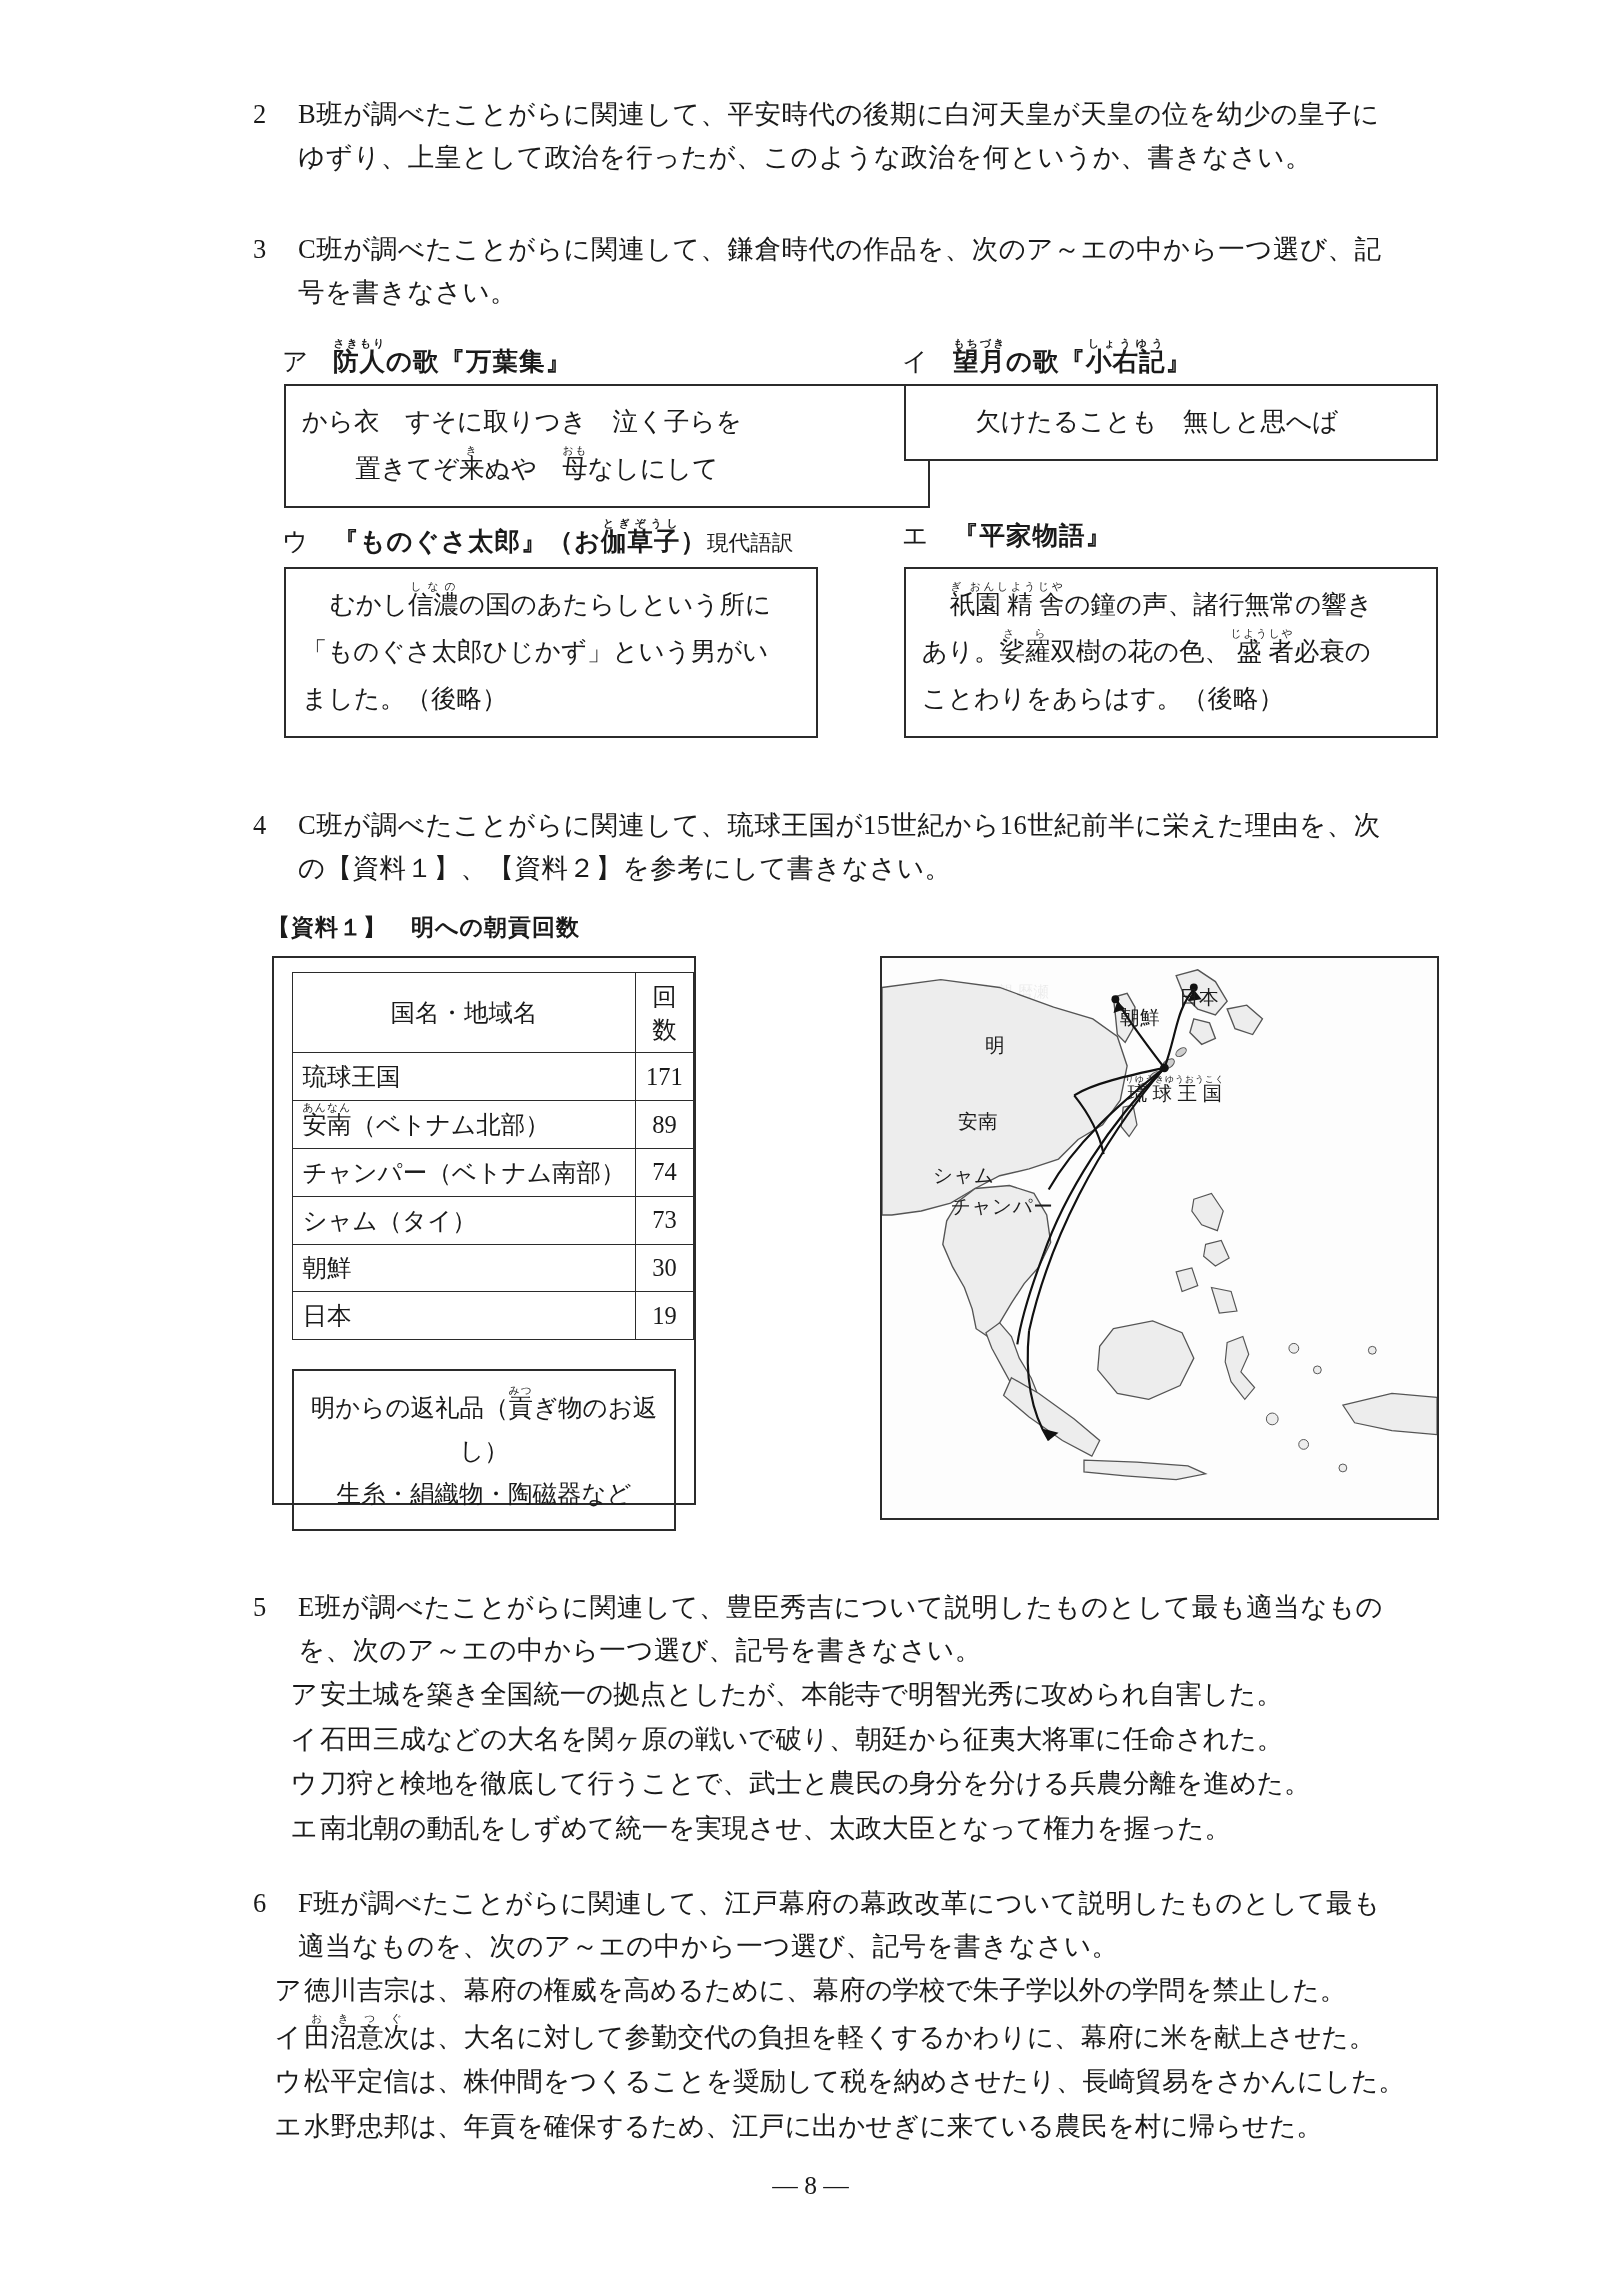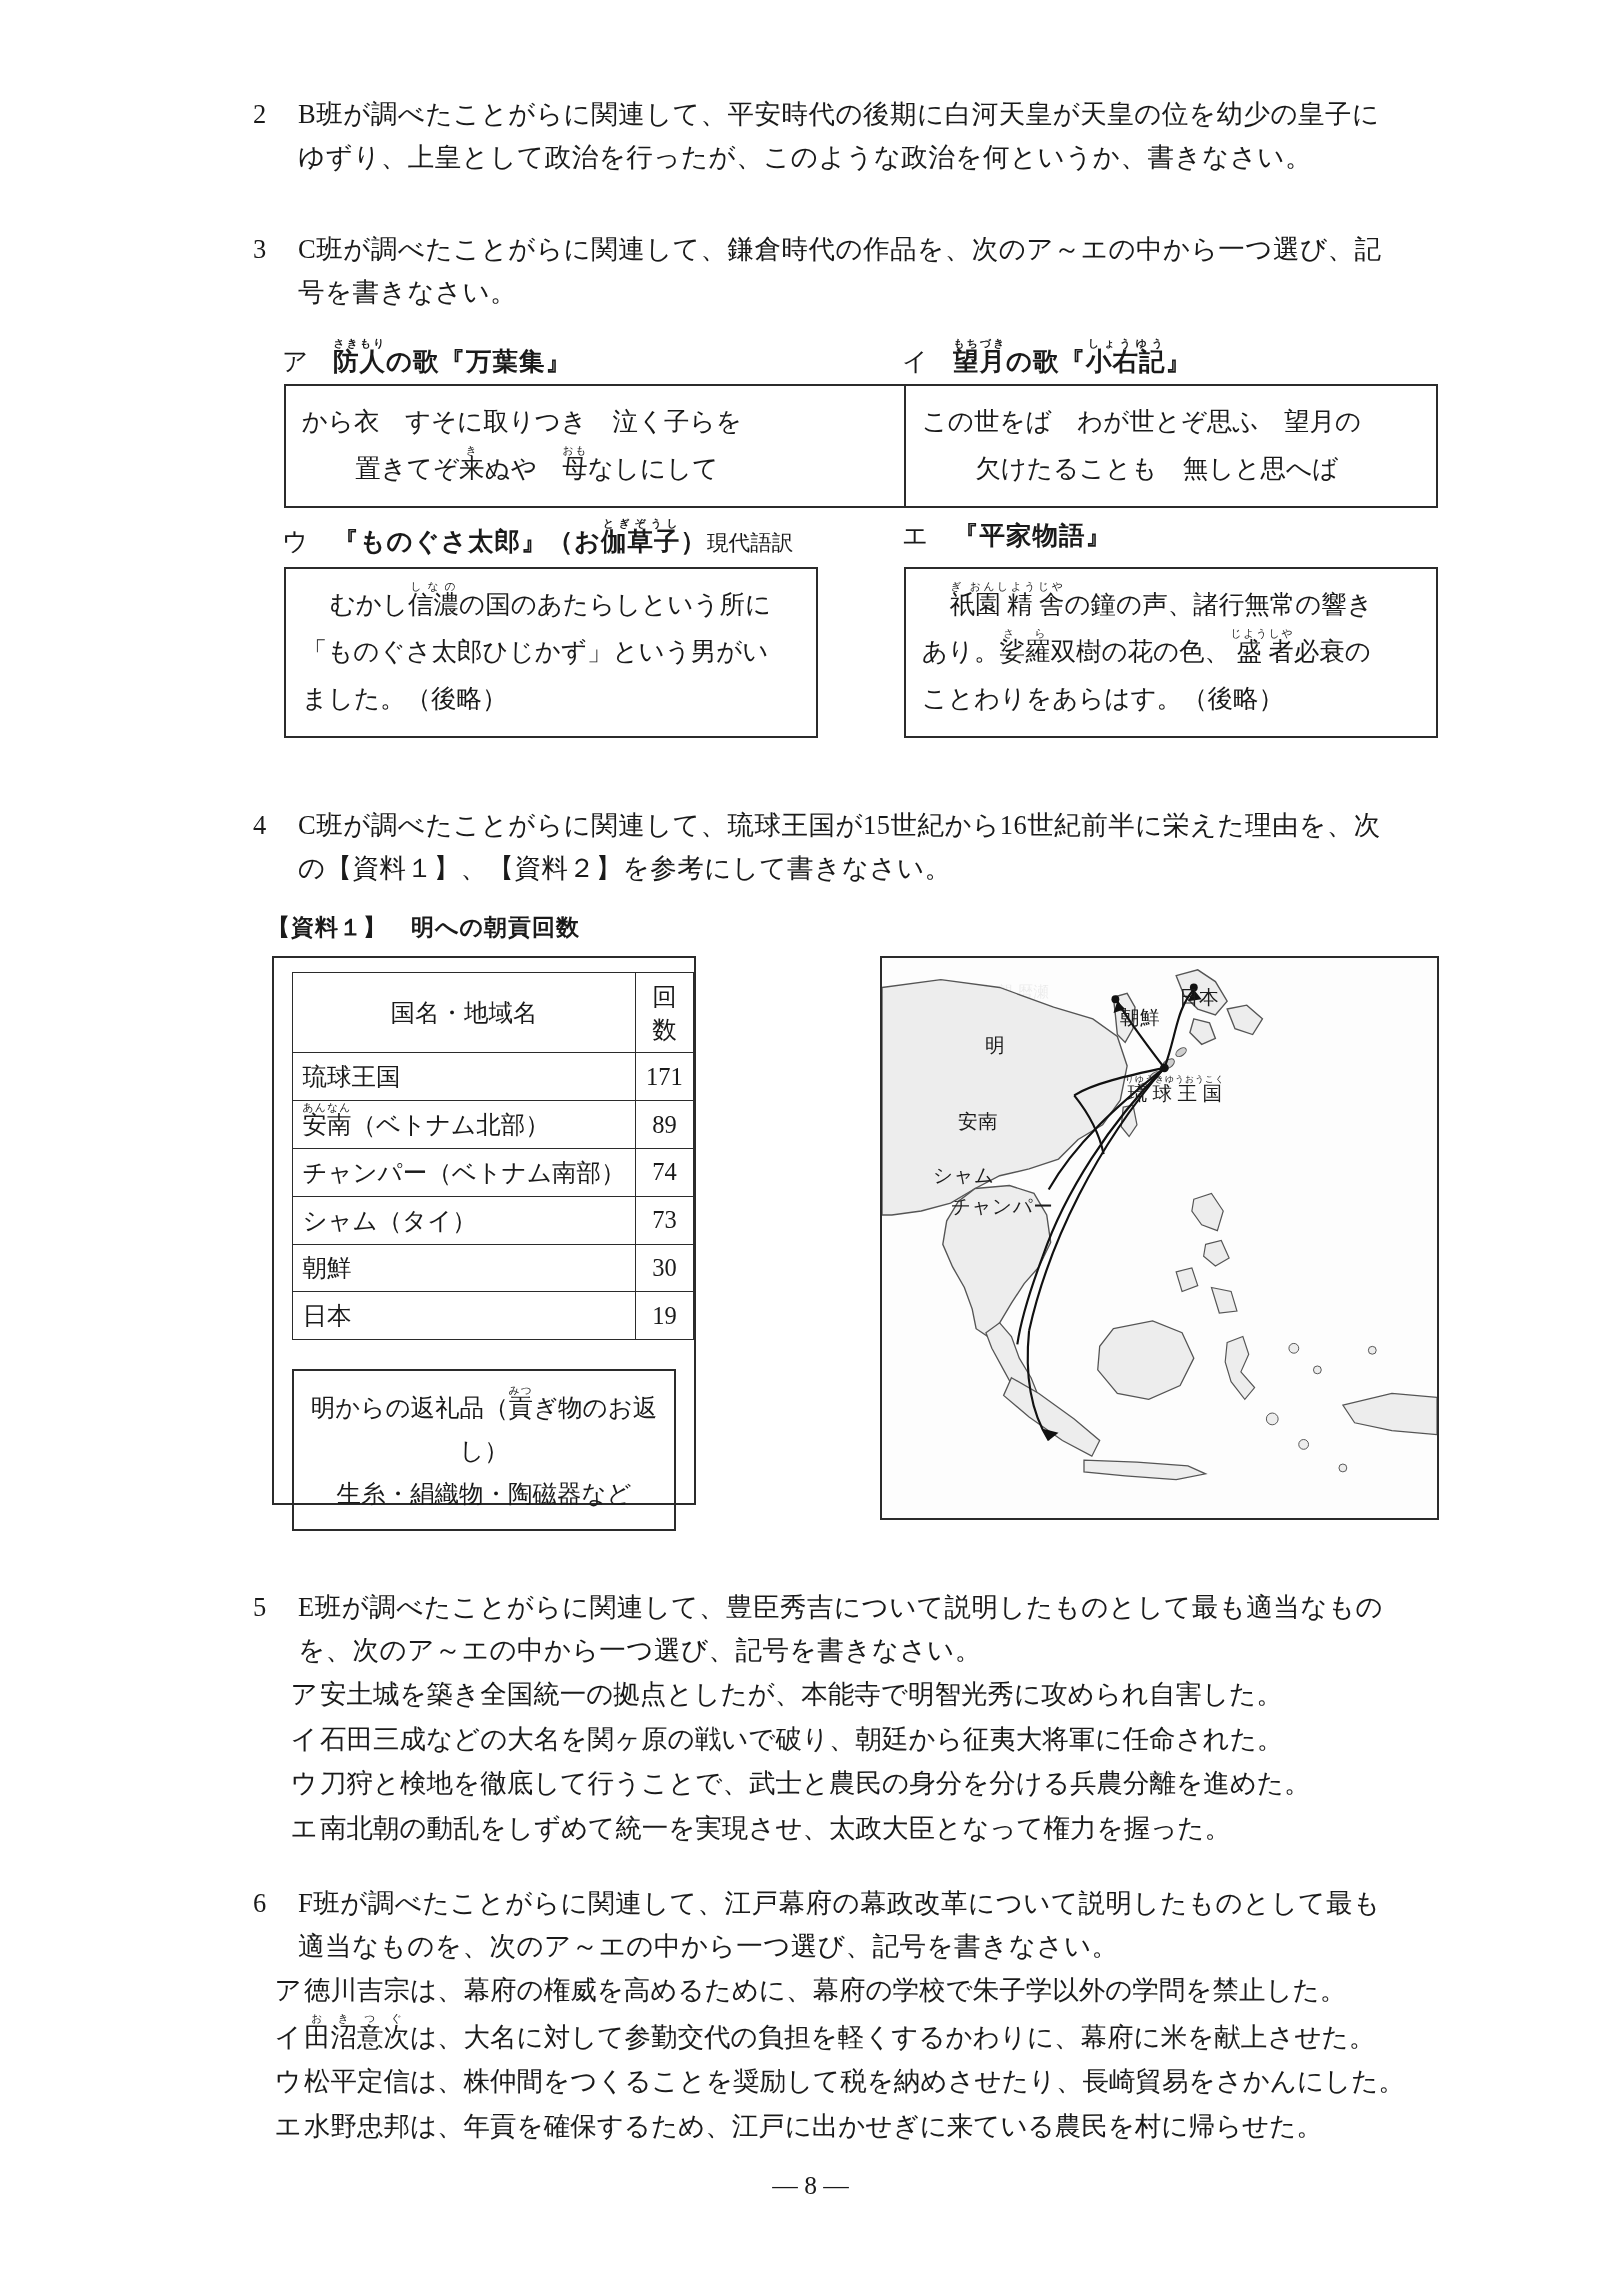--- a/index.html
+++ b/index.html
@@ -91,21 +91,20 @@
   <div class="qbox" style="position:absolute; left:284px; top:384px; width:646px;">
     <div class="ln">から衣　すそに取りつき　泣く子らを</div>
     <div class="ln pad-l">置きてぞ<ruby>来<rt>き</rt></ruby>ぬや　<ruby>母<rt>おも</rt></ruby>なしにして</div>
   </div>
 
   <div class="choice-head" style="position:absolute; left:902px; top:338px;">
     <span class="mark">イ</span><span class="bold-title"><ruby><span>望月</span><rt>もちづき</rt></ruby><span>の歌『</span><ruby><span>小右記</span><rt>しょうゆう</rt></ruby><span>』</span></span>
   </div>
 
   <div class="qbox" style="position:absolute; left:904px; top:384px; width:534px;">
-    <div class="ln">この世をば　わが世とぞ思ふ　望月の</div>
     <div class="ln pad-l">欠けたることも　無しと思へば</div>
   </div>
 
   <div class="choice-head" style="position:absolute; left:282px; top:518px;">
     <span class="mark">ウ</span><span class="bold-title"><span>『ものぐさ太郎』（お</span><ruby><span>伽草子</span><rt>とぎぞうし</rt></ruby><span>）</span></span><span style="font-size:21.6px">現代語訳</span>
   </div>
 
   <div class="qbox" style="position:absolute; left:284px; top:567px; width:534px;">
     <div class="ln" style="padding-left:1.1em">むかし<ruby>信濃<rt>しなの</rt></ruby>の国のあたらしという所に</div>
     <div class="ln">「ものぐさ太郎ひじかず」という男がい</div>

